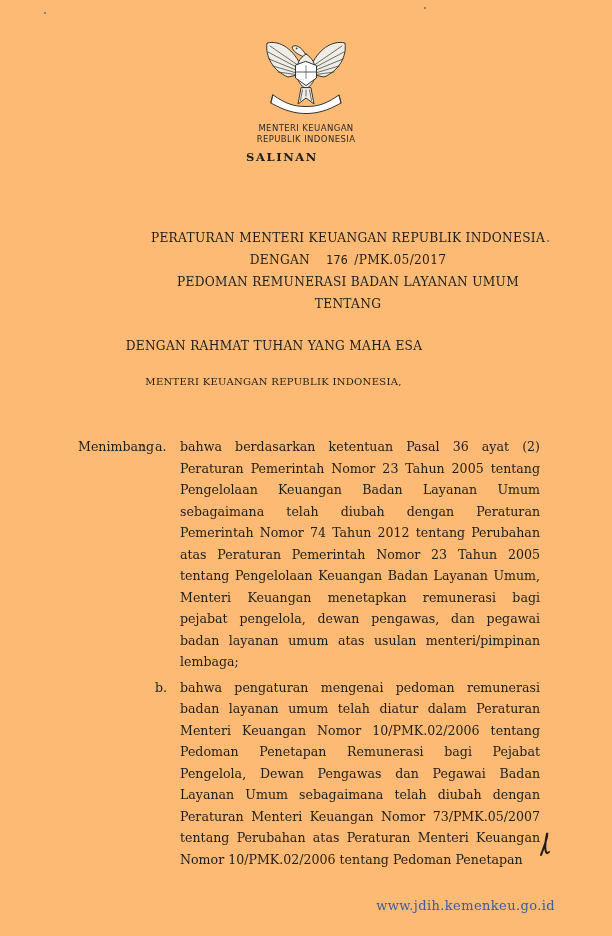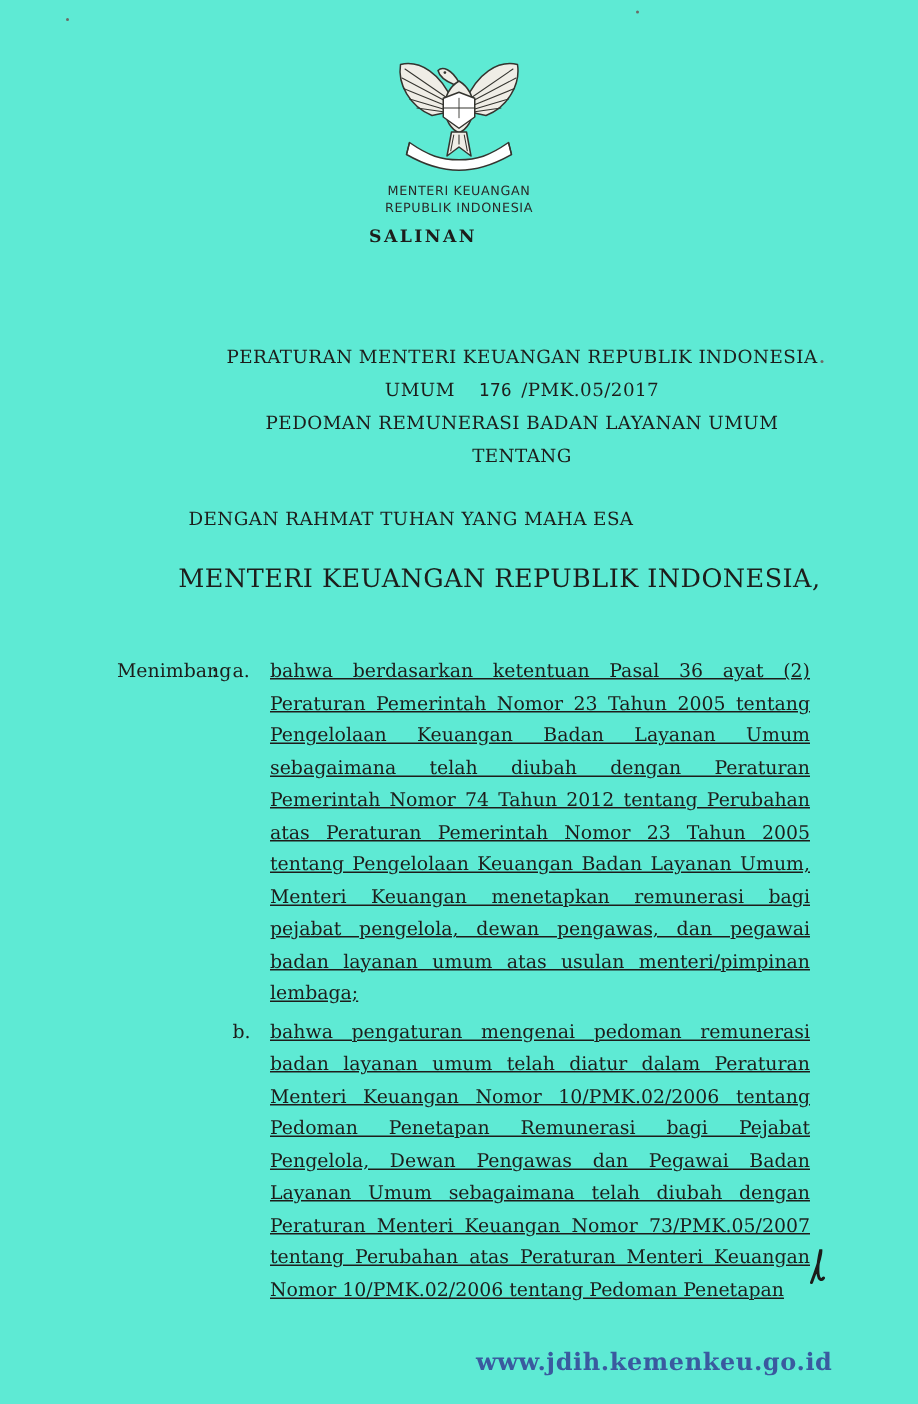--- a/index.html
+++ b/index.html
@@ -5,21 +5,21 @@
   html,body{margin:0;padding:0;}
   body{
     width:612px;height:936px;
     background:#ffffff;
     font-family:"DejaVu Serif","Liberation Serif",serif;
     color:#1d1d1b;
   }
   .page{
     position:relative;
     width:612px;height:936px;
-    background:#5eead4;
+    background:#fdba74;
     overflow:hidden;
   }
   
   .emblem-wrap{
     position:absolute;top:34px;left:0;width:612px;
     text-align:center;
   }
   .ministry{
     position:absolute;top:123px;left:0;width:612px;
     text-align:center;
@@ -42,45 +42,43 @@
     font-family:"DejaVu Sans Mono","Liberation Mono",monospace;
     font-size:11.8px;
     margin:0 6px 0 16px;
   }
   .invocation{
     position:absolute;top:339px;left:0;width:548px;
     text-align:center;font-size:12.2px;letter-spacing:.3px;
   }
   .authority{
     position:absolute;top:376px;left:0;width:547px;
-    text-align:right;font-size:17px;letter-spacing:.3px;
+    text-align:center;font-size:10px;letter-spacing:.3px;
   }
   
   .considerations{
     position:absolute;top:436px;left:78px;width:462px;
     font-size:12.6px;line-height:21.5px;
   }
   .c-row{display:flex;align-items:flex-start;}
   .c-row + .c-row{margin-top:4px;}
   .k-label{width:63px;flex:0 0 63px;}
   .k-colon{width:14px;flex:0 0 14px;}
   .i-marker{width:25px;flex:0 0 25px;}
   .i-text{
     flex:1;
     text-align:justify;
     text-align-last:left;
-    text-decoration:underline;
   }
   
   .footer-url{
     position:absolute;top:898px;right:57px;
-    font-size:16px;letter-spacing:.4px;
+    font-size:13px;letter-spacing:.4px;
     color:#3a5a9f;
     text-decoration:none;
-    font-weight:bold;
   }
   
   .paraf{
     position:absolute;left:536px;top:831px;
   }
   
   .speck{position:absolute;background:#6b6b66;border-radius:50%;}
   .speck.s1{left:44px;top:12px;width:2px;height:2px;}
   .speck.s2{left:424px;top:7px;width:2px;height:2px;}
   .speck.s3{left:547px;top:240px;width:2px;height:2px;}
@@ -125,21 +123,21 @@
   <div class="ministry">
     <div>MENTERI KEUANGAN</div>
     <div>REPUBLIK INDONESIA</div>
   </div>
 
   <div class="salinan">SALINAN</div>
 
   <div class="title-block">
     <div>PERATURAN MENTERI KEUANGAN REPUBLIK INDONESIA</div>
     <div>
-      <span>UMUM</span><span class="nomor-value">176</span><span>/PMK.05/2017</span>
+      <span>DENGAN</span><span class="nomor-value">176</span><span>/PMK.05/2017</span>
     </div>
     <div>PEDOMAN REMUNERASI BADAN LAYANAN UMUM</div>
     <div>TENTANG</div>
   </div>
 
   <div class="invocation">DENGAN RAHMAT TUHAN YANG MAHA ESA</div>
 
   <div class="authority">MENTERI KEUANGAN REPUBLIK INDONESIA,</div>
 
   <div class="considerations">

